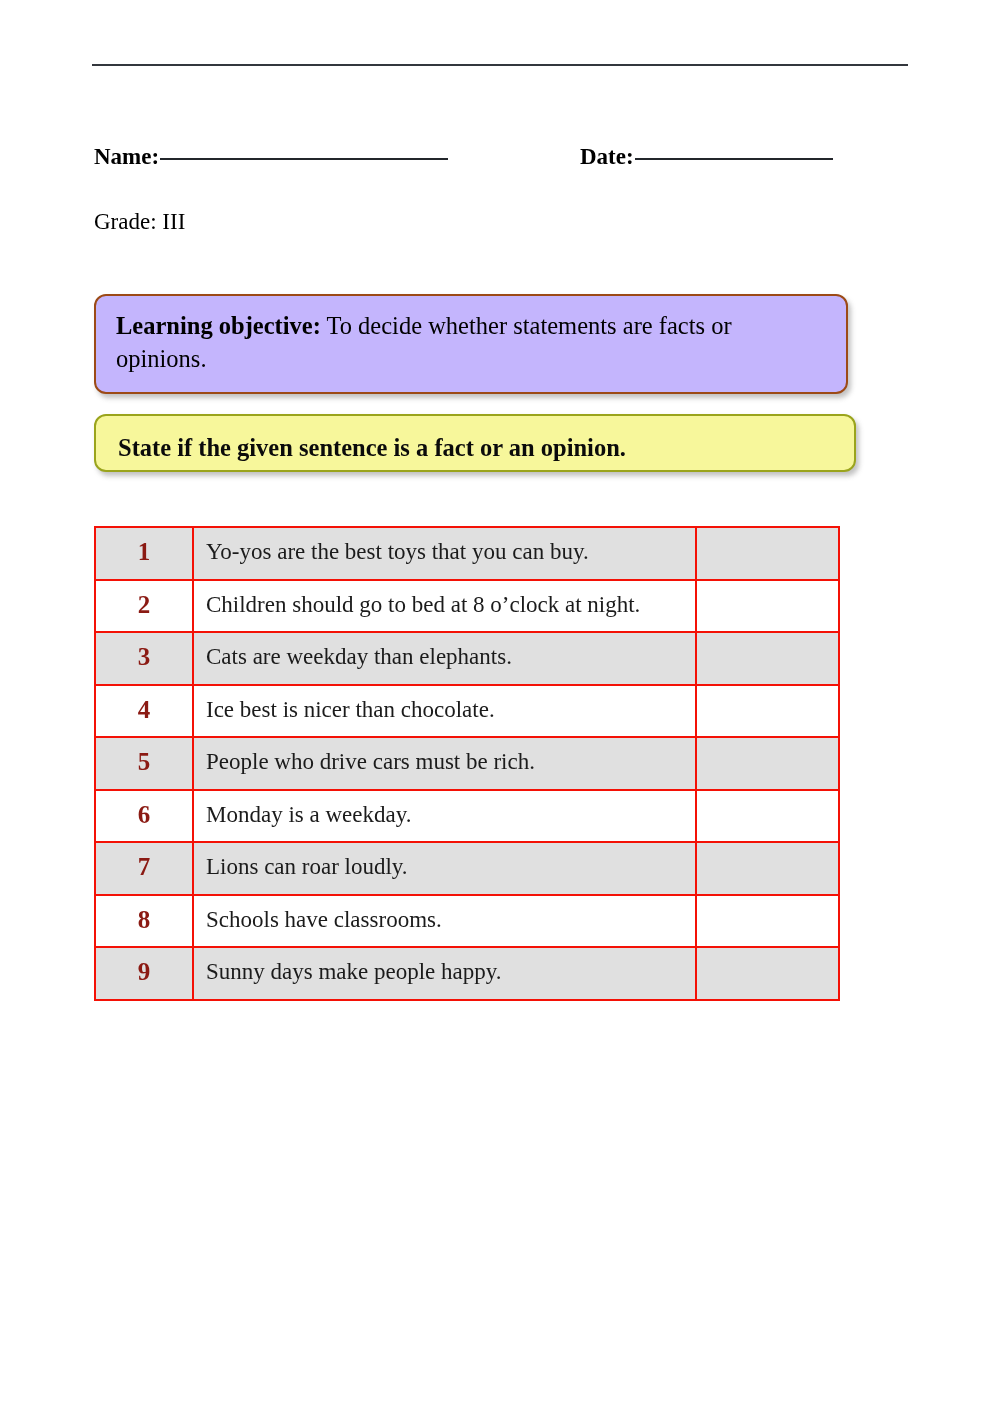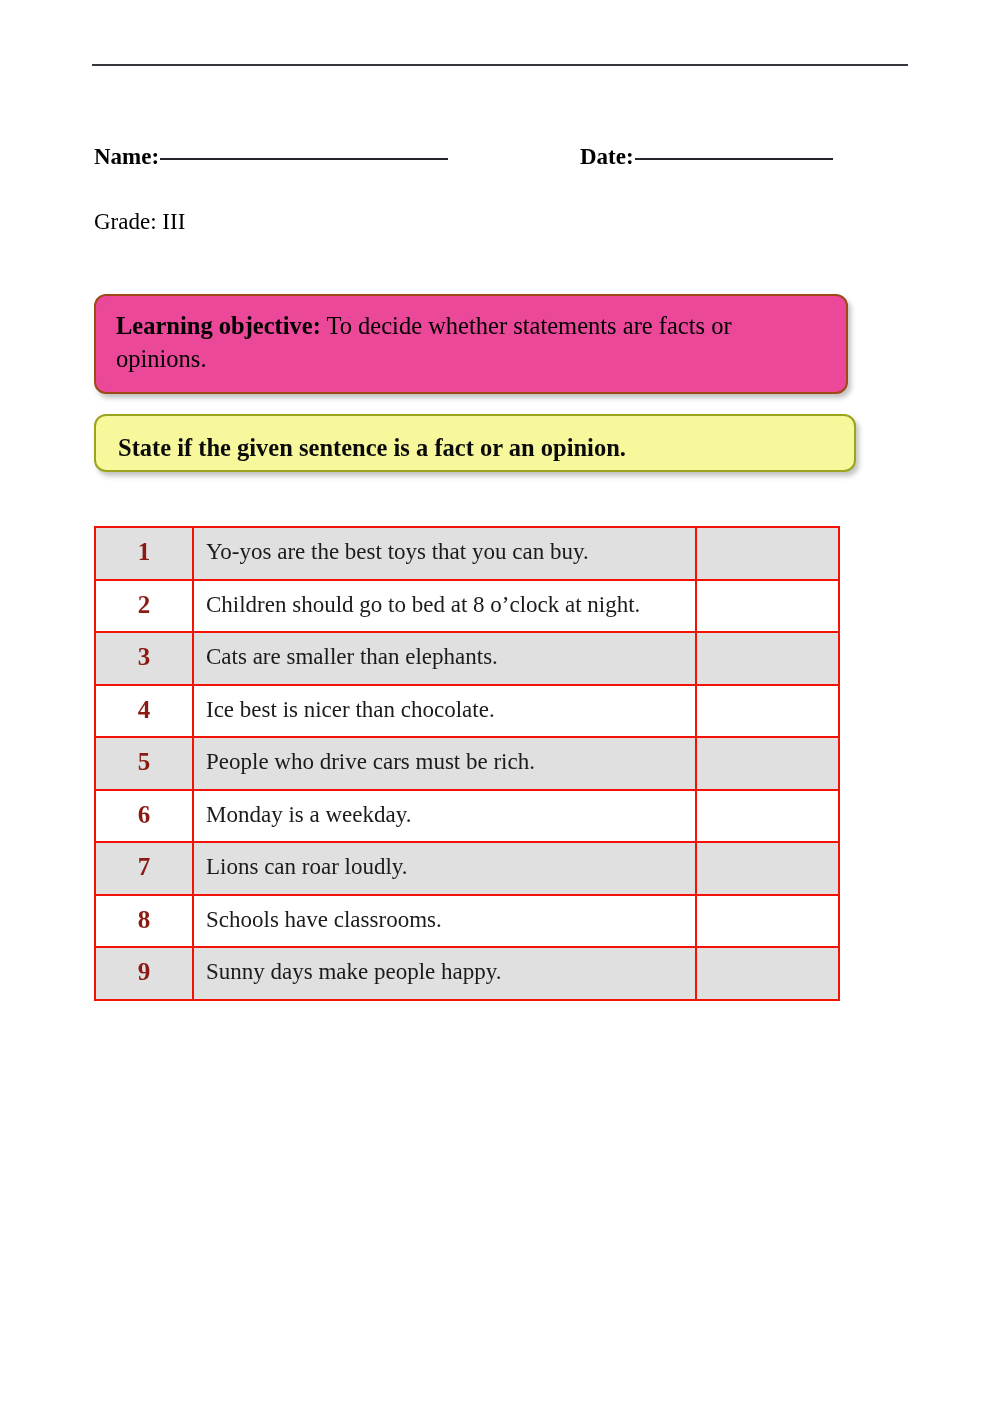--- a/index.html
+++ b/index.html
@@ -78,21 +78,21 @@
     position: absolute;
     box-sizing: border-box;
     border-radius: 12px;
     box-shadow: 3px 4px 5px rgba(120,120,120,0.45);
   }
   .callout-objective {
     left: 94px;
     top: 294px;
     width: 754px;
     min-height: 100px;
-    background: #ec4899;
+    background: #c4b5fd;
     border: 2.5px solid #9c4a16;
     padding: 14px 18px 14px 20px;
   }
   .callout-objective .ctext {
     font-size: 24.5px;
     line-height: 1.34;
     color: #000000;
   }
   .callout-objective .clabel {
     font-weight: bold;
@@ -188,21 +188,21 @@
         <td class="stmt-cell">Yo-yos are the best toys that you can buy.</td>
         <td class="ans-cell"></td>
       </tr>
       <tr class="row-plain">
         <td class="num-cell">2</td>
         <td class="stmt-cell">Children should go to bed at 8 o’clock at night.</td>
         <td class="ans-cell"></td>
       </tr>
       <tr class="row-shaded">
         <td class="num-cell">3</td>
-        <td class="stmt-cell">Cats are smaller than elephants.</td>
+        <td class="stmt-cell">Cats are weekday than elephants.</td>
         <td class="ans-cell"></td>
       </tr>
       <tr class="row-plain">
         <td class="num-cell">4</td>
         <td class="stmt-cell">Ice best is nicer than chocolate.</td>
         <td class="ans-cell"></td>
       </tr>
       <tr class="row-shaded">
         <td class="num-cell">5</td>
         <td class="stmt-cell">People who drive cars must be rich.</td>

